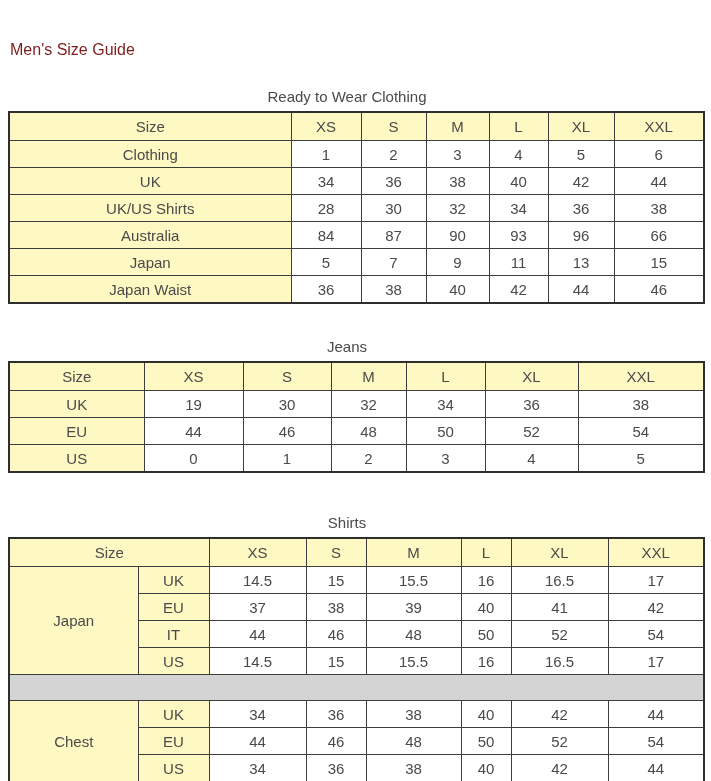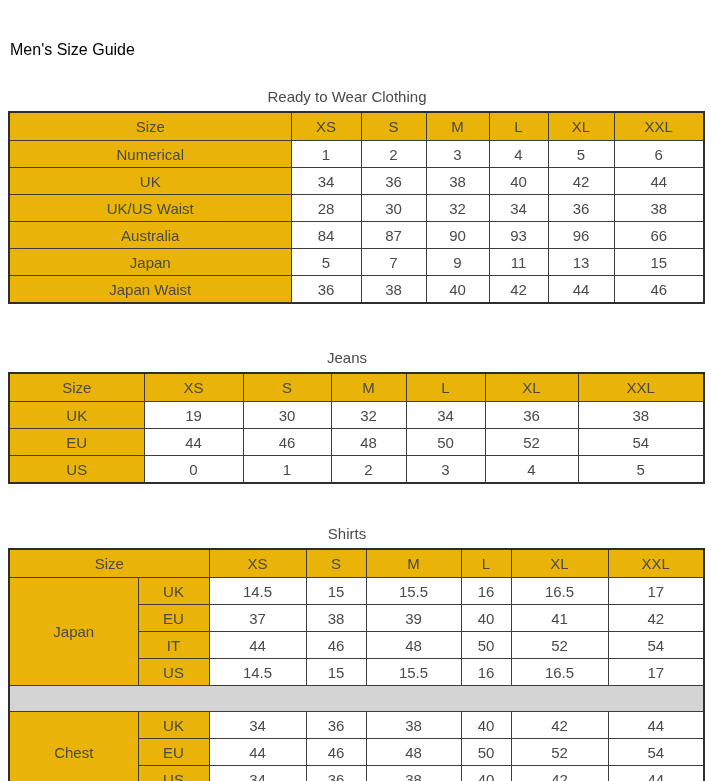--- a/index.html
+++ b/index.html
@@ -6,33 +6,33 @@
     margin: 0;
     padding: 0;
     background: #ffffff;
     font-family: "Liberation Sans", sans-serif;
     color: #4a4a4a;
     width: 711px;
   }
   .page-title {
     font-size: 16px;
     font-weight: 400;
-    color: #000000;
+    color: #7f1d1d;
     margin: 40px 0 0 10px;
     line-height: 20px;
   }
   .section { width: 678px; margin-left: 8px; }
   .table-title {
     text-align: center;
     font-size: 15px;
     color: #4a4a4a;
     margin: 28px 0 5px 0;
     line-height: 18px;
   }
-  .section.jeans .table-title  { margin-top: 45px; }
+  .section.jeans .table-title  { margin-top: 34px; }
   .section.shirts .table-title { margin-top: 41px; }
   table.size-table {
     width: 695px;
     table-layout: fixed;
     border-collapse: collapse;
     border: 2px solid #2e2e2e;
     font-size: 15px;
   }
   table.size-table th,
   table.size-table td {
@@ -40,21 +40,21 @@
     text-align: center;
     font-weight: 400;
     padding: 0;
     height: 26px;
     color: #4a4a4a;
     background: #ffffff;
     overflow: hidden;
     white-space: nowrap;
   }
   table.size-table thead th { height: 27px; }
-  table.size-table .lbl { background: #eab308; }
+  table.size-table .lbl { background: #fef9c3; }
   table.size-table td.spacer {
     background: #d4d4d4;
     border-left: none;
     border-right: none;
     height: 25px;
   }
 </style>
 </head>
 <body>
 
@@ -78,39 +78,39 @@
           <th class="lbl">XS</th>
           <th class="lbl">S</th>
           <th class="lbl">M</th>
           <th class="lbl">L</th>
           <th class="lbl">XL</th>
           <th class="lbl">XXL</th>
         </tr>
       </thead>
       <tbody>
         <tr>
-          <td class="lbl">Numerical</td>
+          <td class="lbl">Clothing</td>
           <td>1</td>
           <td>2</td>
           <td>3</td>
           <td>4</td>
           <td>5</td>
           <td>6</td>
         </tr>
         <tr>
           <td class="lbl">UK</td>
           <td>34</td>
           <td>36</td>
           <td>38</td>
           <td>40</td>
           <td>42</td>
           <td>44</td>
         </tr>
         <tr>
-          <td class="lbl">UK/US Waist</td>
+          <td class="lbl">UK/US Shirts</td>
           <td>28</td>
           <td>30</td>
           <td>32</td>
           <td>34</td>
           <td>36</td>
           <td>38</td>
         </tr>
         <tr>
           <td class="lbl">Australia</td>
           <td>84</td>

